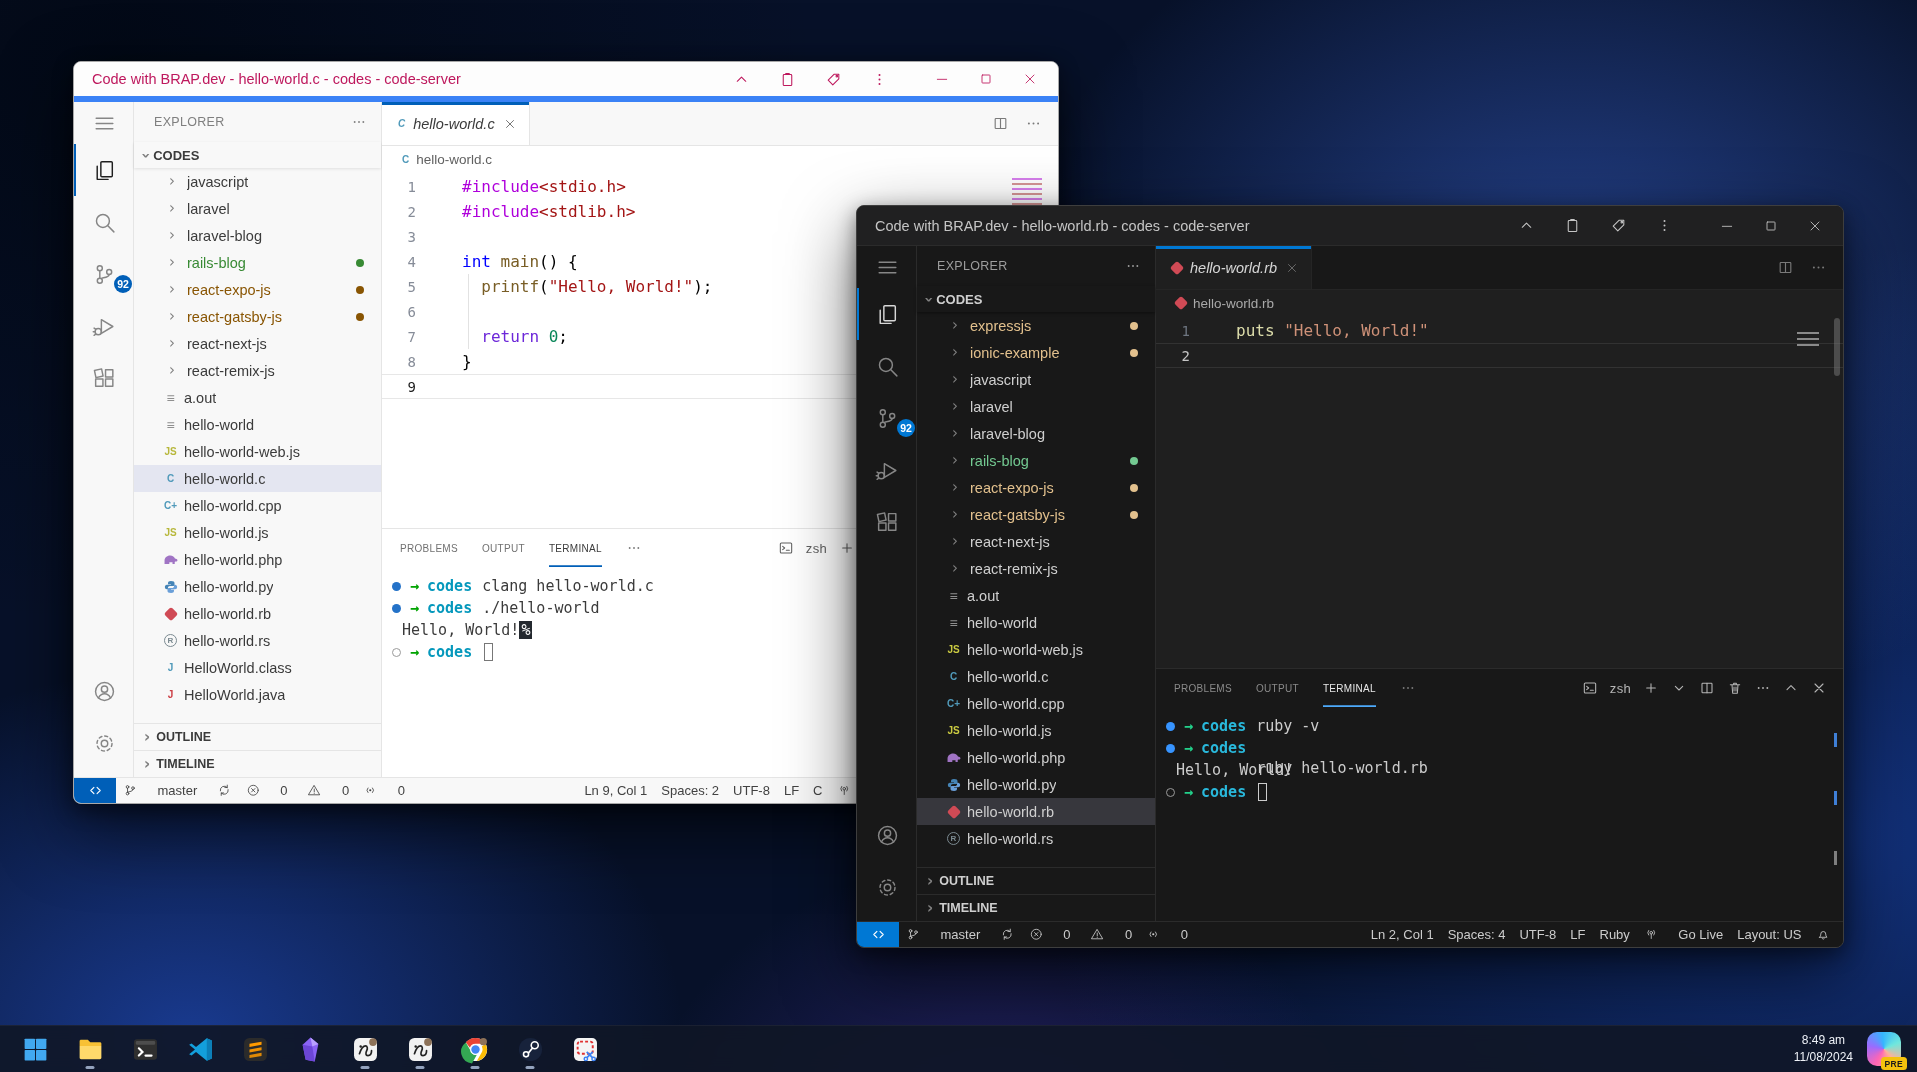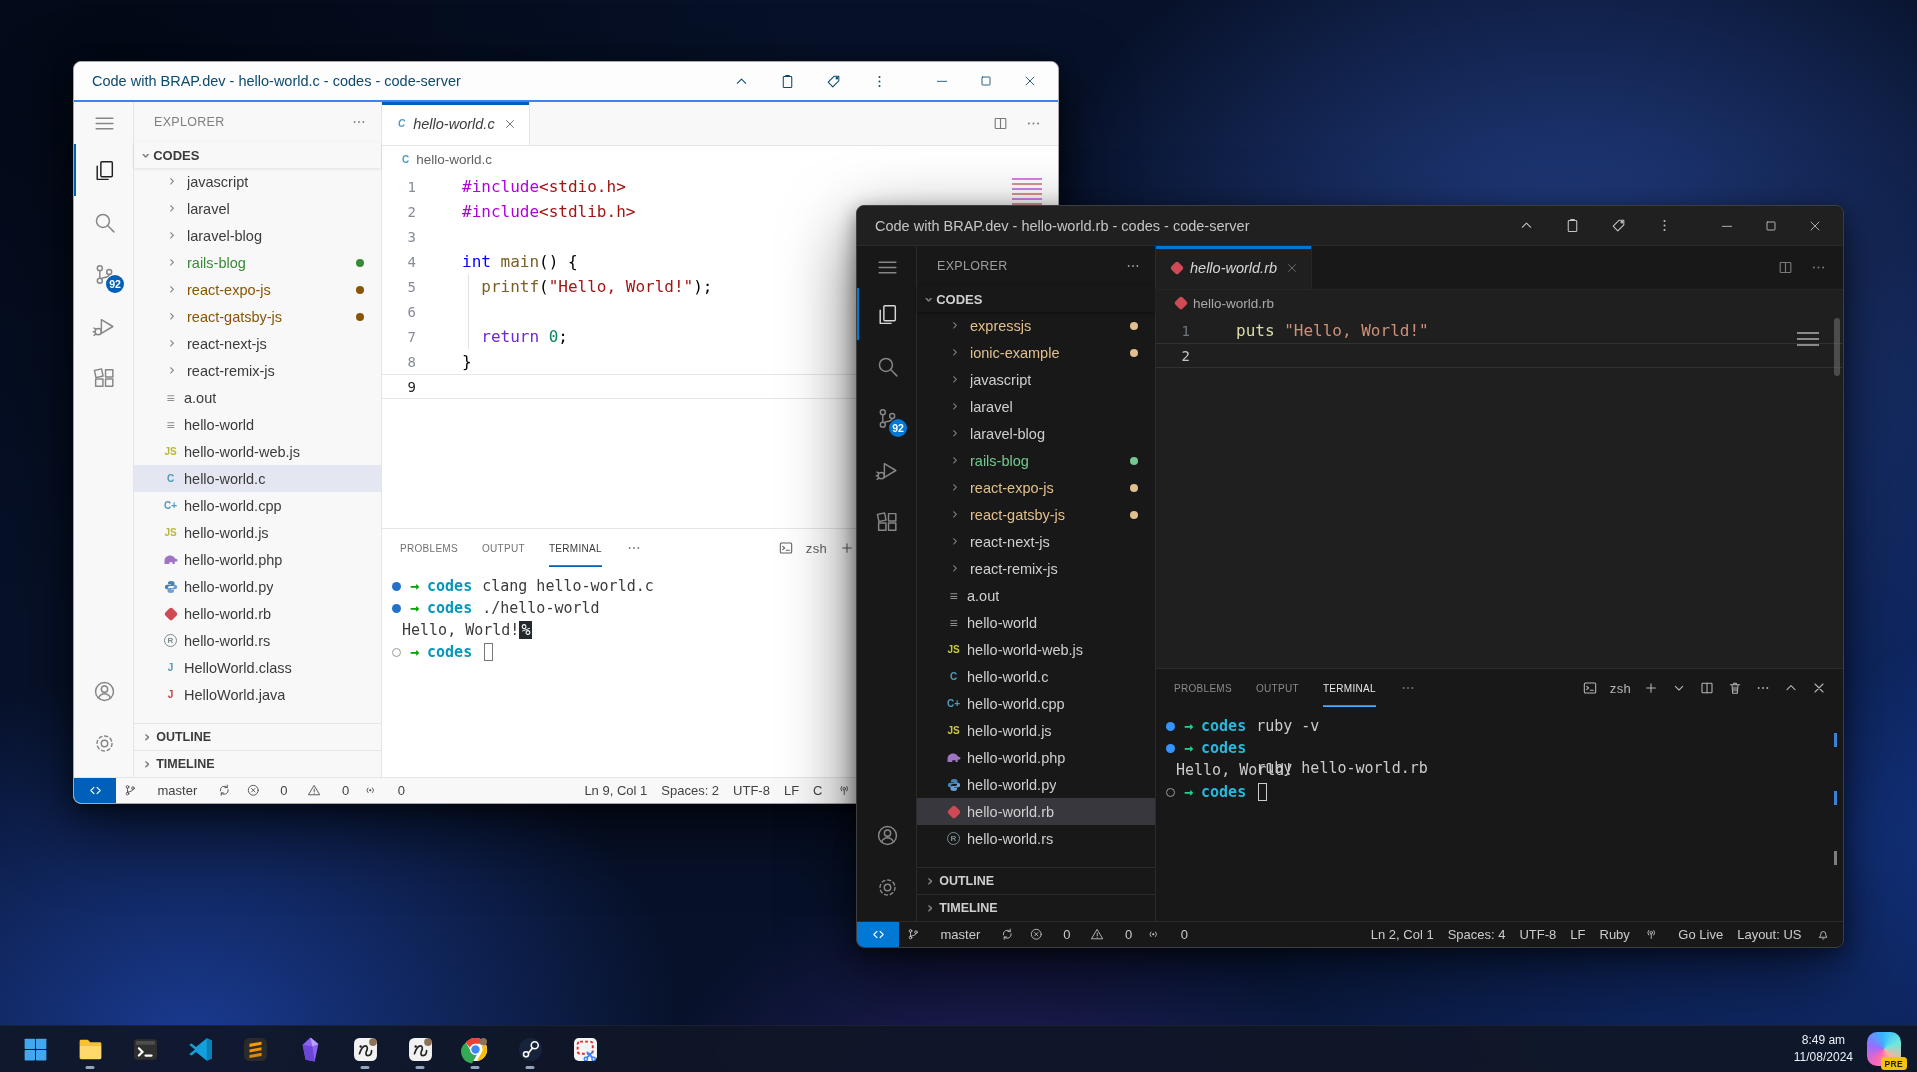--- a/index.html
+++ b/index.html
@@ -17,41 +17,41 @@
   
   .ic{fill:none;stroke:currentColor;stroke-width:1.6;stroke-linecap:round;stroke-linejoin:round;width:16px;height:16px;display:block}
   
   .win{position:absolute;display:flex;flex-direction:column;border-radius:8px;overflow:hidden;
        box-shadow:0 26px 70px rgba(0,0,0,.6),0 6px 20px rgba(0,0,0,.45)}
   #win-left{left:73px;top:61px;width:986px;height:743px;z-index:10}
   #win-right{left:856px;top:205px;width:988px;height:743px;z-index:20}
   .light{background:#fff;border:1px solid #a8a8a8;color:#3b3b3b}
   .dark{background:#1f1f1f;border:1px solid #3e3e3e;color:#ccc}
   .titlebar{flex:0 0 40px;display:flex;align-items:center;padding:0 6px 0 18px}
-  .light .titlebar{background:#fdfdfd;border-bottom:2px solid #3b82f6;color:#0c4a6e}
+  .light .titlebar{background:#fdfdfd;border-bottom:6px solid #3b82f6;color:#be185d}
   .dark .titlebar{background:#202021;border-bottom:1px solid #2b2b2b;color:#c5c5c5}
   .title{font-size:14.5px;white-space:nowrap}
   .tb-icons{margin-left:auto;display:flex;gap:16px;margin-right:26px}
   .tb-btn{background:none;border:none;color:inherit;width:30px;height:30px;display:flex;align-items:center;justify-content:center}
   .tb-btn .ic{width:17px;height:17px;stroke-width:1.5}
   .win-controls{display:flex}
   .wc{width:44px;height:34px;background:none;border:none;color:inherit;display:flex;align-items:center;justify-content:center}
   .wc .ic{width:16px;height:16px;stroke-width:1.3}
   .win-body{flex:1;display:flex;min-height:0}
   
   .activitybar{flex:0 0 60px;display:flex;flex-direction:column;align-items:stretch}
   .light .activitybar{background:#f8f8f8;border-right:1px solid #e5e5e5}
   .dark .activitybar{background:#181818;border-right:1px solid #2b2b2b}
   .ab-btn{width:100%;height:52px;display:flex;align-items:center;justify-content:center;position:relative;
           background:none;border:none;color:#868686;border-left:2px solid transparent}
   .ab-btn.small{height:42px}
   .ab-btn .ic{width:25px;height:25px;stroke-width:1.4}
   .light .ab-btn.active{color:#1f1f1f;border-left-color:#005fb8}
   .dark .ab-btn.active{color:#d7d7d7;border-left-color:#0078d4}
-  .ab-badge{position:absolute;right:9px;bottom:7px;min-width:18px;height:18px;border-radius:9px;
+  .ab-badge{position:absolute;right:1px;bottom:7px;min-width:18px;height:18px;border-radius:9px;
             color:#fff;font-size:10.5px;font-weight:700;display:flex;align-items:center;justify-content:center;padding:0 3px}
   .light .ab-badge{background:#005fb8}.dark .ab-badge{background:#0078d4}
   .ab-bottom{margin-top:auto;padding-bottom:8px}
   
   .sidebar{display:flex;flex-direction:column;min-width:0;font-size:14.5px}
   .light .sidebar{flex:0 0 248px;background:#f8f8f8;border-right:1px solid #e5e5e5}
   .dark .sidebar{flex:0 0 239px;background:#181818;border-right:1px solid #2b2b2b;color:#cfcfcf}
   .sb-header{flex:0 0 40px;display:flex;align-items:center;padding:0 14px 0 20px;font-size:12.5px;letter-spacing:.3px;color:#7f7f7f}
   .dark .sb-header{color:#9d9d9d}
   .sb-header .ico-btn{margin-left:auto;background:none;border:none;color:inherit}

